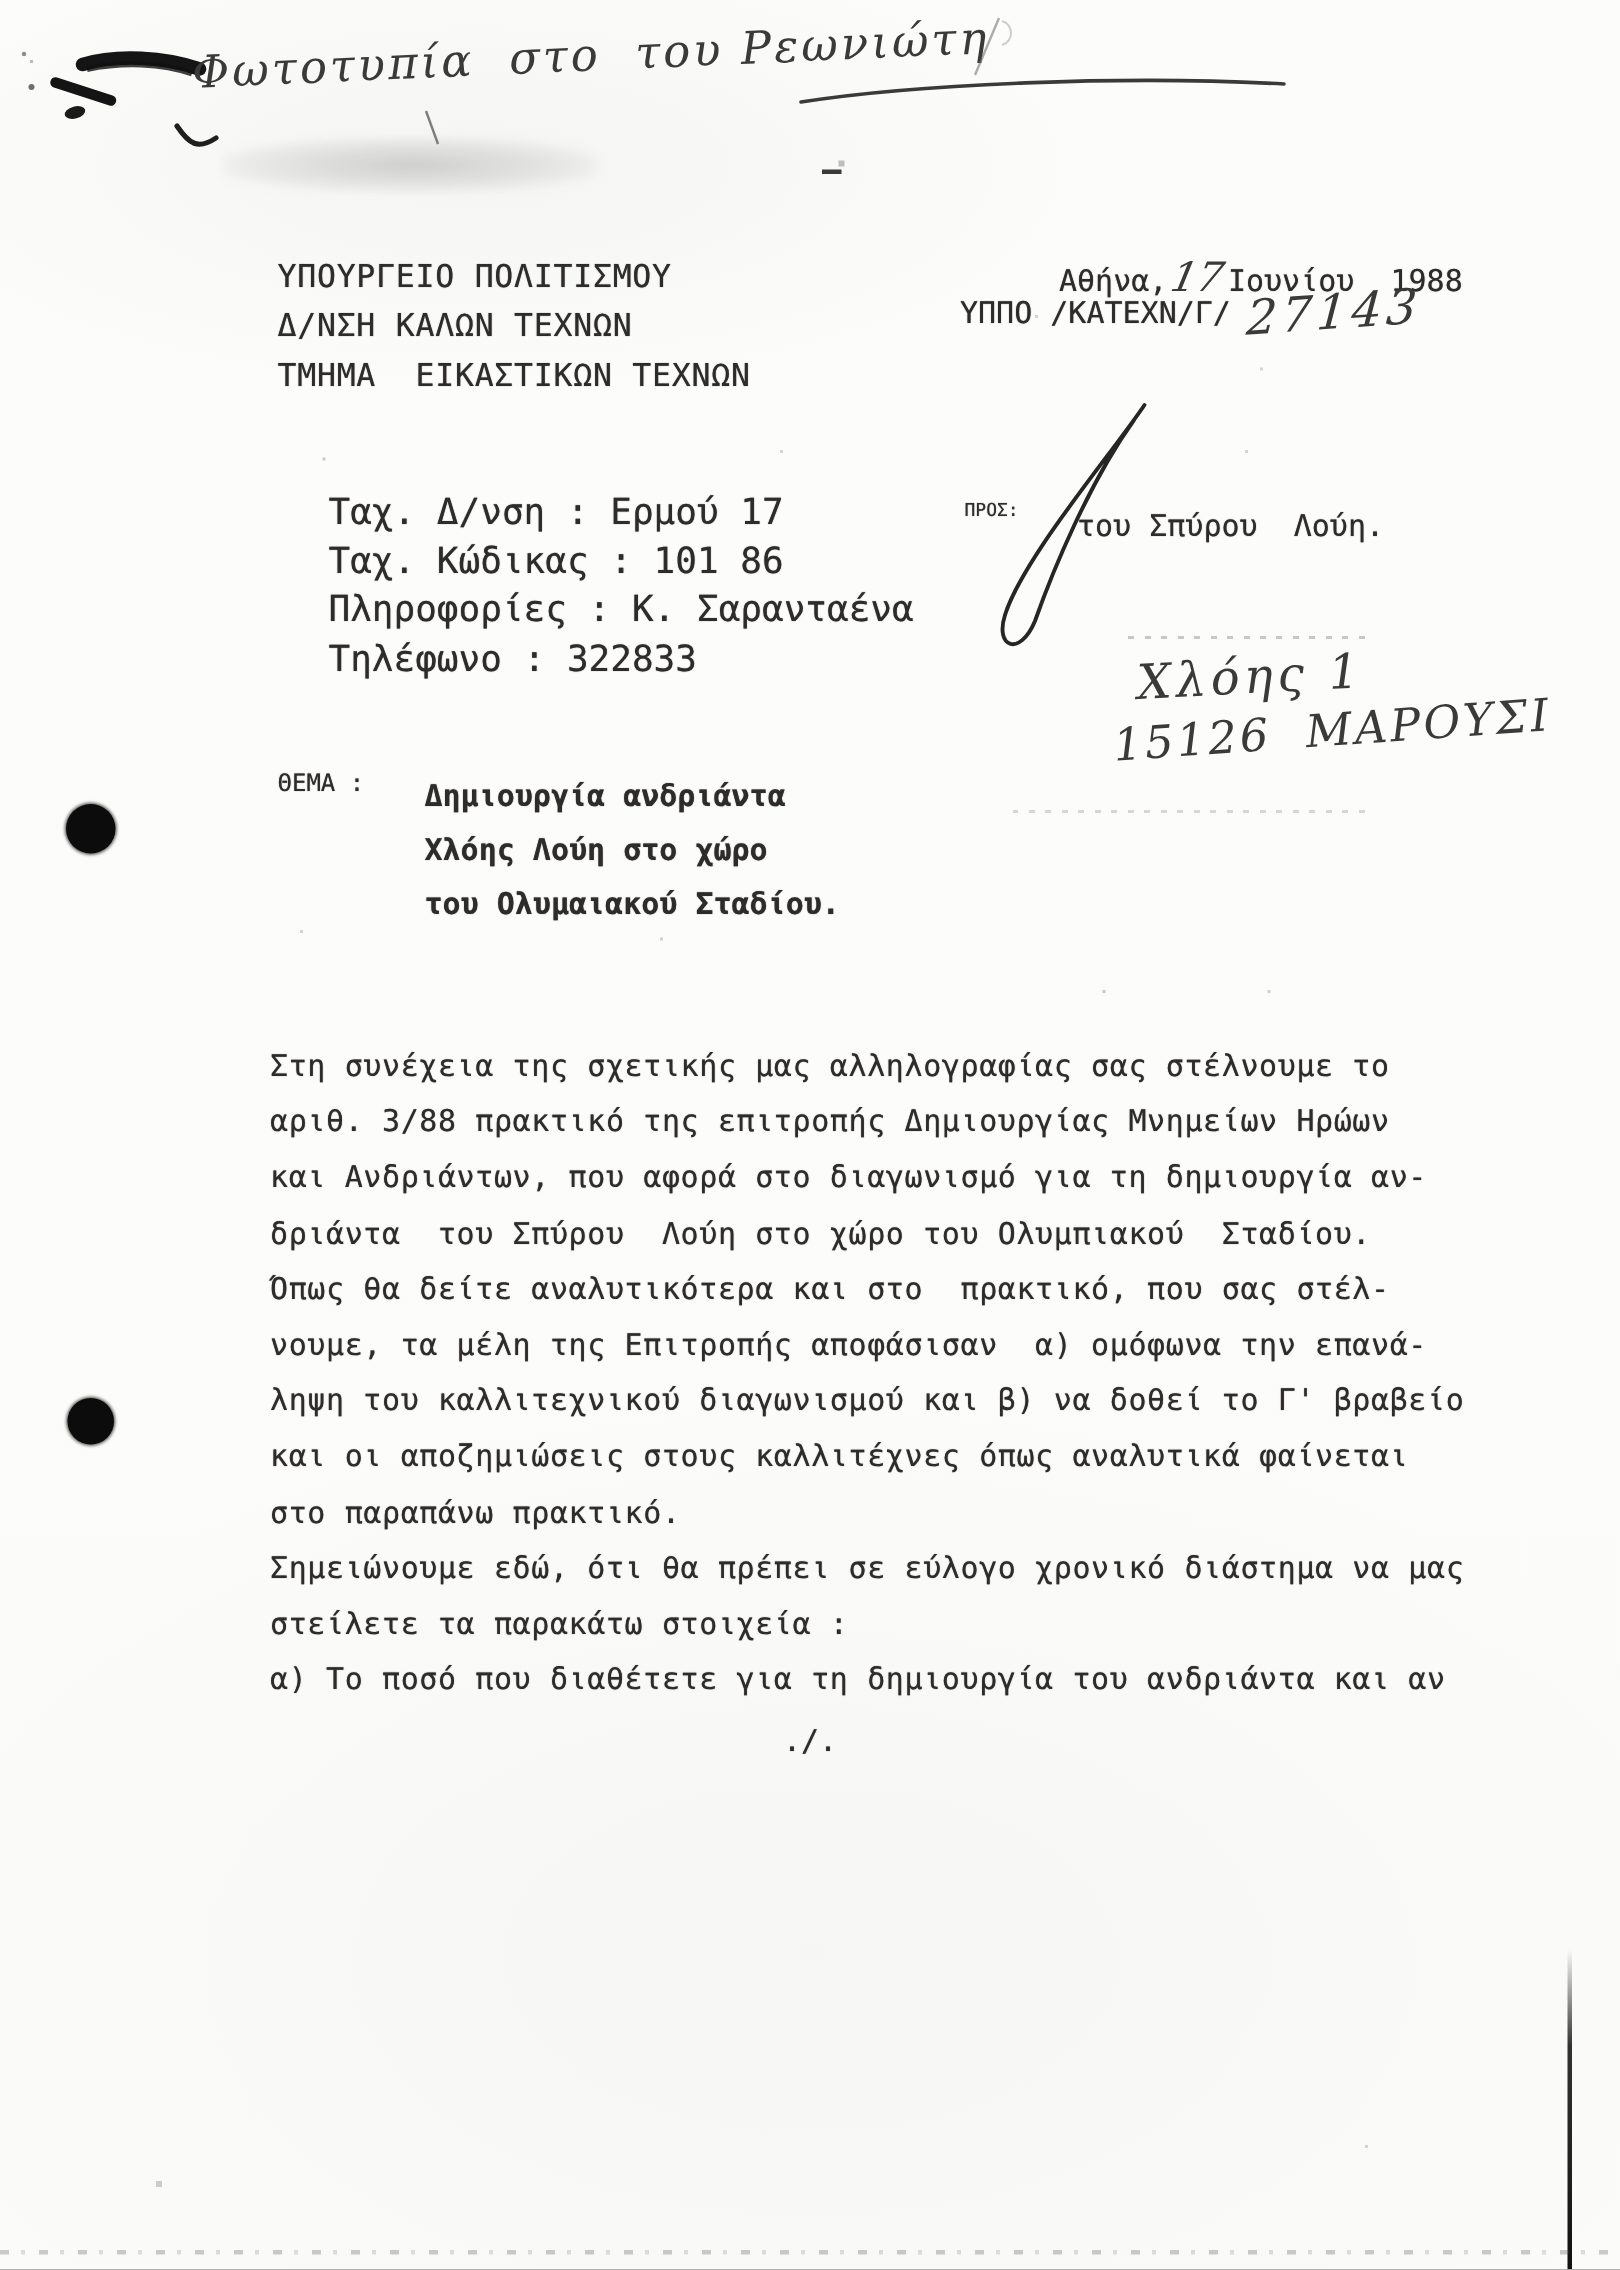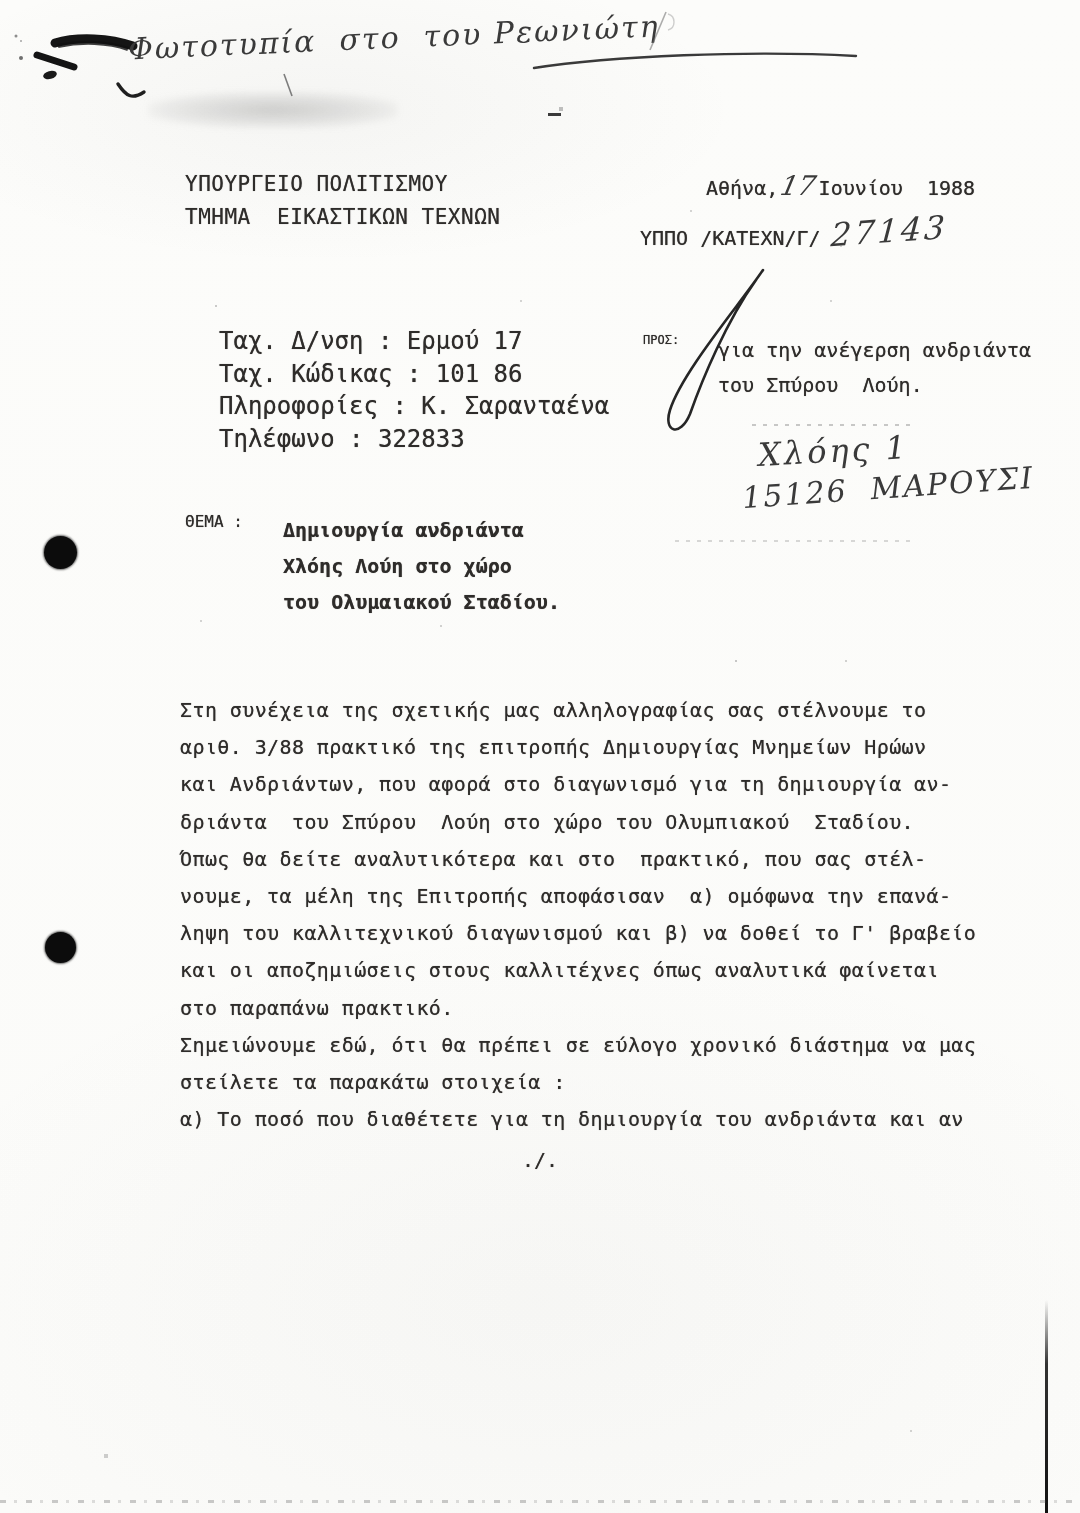--- a/index.html
+++ b/index.html
@@ -96,43 +96,43 @@
     <path d="M6 6 C 14 18, 20 22, 32 14" stroke="#1f1f1f" stroke-width="3.4" fill="none" stroke-linecap="round"></path>
   </svg>
   <svg class="abs" style="left:278px;top:70px;" width="20" height="30" viewBox="0 0 20 30">
     <path d="M6 4 L14 26" stroke="#4a4a4a" stroke-width="1.6" fill="none" opacity=".7"></path>
   </svg>
   <div class="smudge" style="left:148px;top:92px;width:250px;height:36px;"></div>
   <div class="abs" style="left:548px;top:113px;width:13px;height:3px;background:#3a3a3a;"></div>
 
   <div class="abs" style="left:185px;top:168px;font-size:21px;line-height:33px;letter-spacing:0.5px;">
     <span class="typed typed-line">ΥΠΟΥΡΓΕΙΟ ΠΟΛΙΤΙΣΜΟΥ</span>
+    <span class="typed typed-line">Δ/ΝΣΗ ΚΑΛΩΝ ΤΕΧΝΩΝ</span>
     <span class="typed typed-line">ΤΜΗΜΑ  ΕΙΚΑΣΤΙΚΩΝ ΤΕΧΝΩΝ</span>
   </div>
 
   <div class="abs" style="left:665px;top:170px;font-size:20px;display:flex;align-items:baseline;margin-left:41px;">
     <span class="typed">Αθήνα,</span>
     <span class="hand" style="font-size:27px;transform:skewX(-12deg);margin:0 3px;">17</span>
     <span class="typed">Ιουνίου  1988</span>
   </div>
-  <div class="abs" style="left:640px;top:212px;font-size:20px;display:flex;align-items:flex-end;">
+  <div class="abs" style="left:640px;top:189px;font-size:20px;display:flex;align-items:center;">
     <span class="typed">ΥΠΠΟ /ΚΑΤΕΧΝ/Γ/</span>
     <span class="hand" style="font-size:32px;margin-left:10px;transform:rotate(-4deg) skewX(-8deg);letter-spacing:3px;">27143</span>
   </div>
 
   <div class="abs" style="left:185px;top:325px;font-size:24px;line-height:32.5px;margin-left:34px;">
     <span class="typed typed-line">Ταχ. Δ/νση : Ερμού 17</span>
     <span class="typed typed-line">Ταχ. Κώδικας : 101 86</span>
     <span class="typed typed-line">Πληροφορίες : Κ. Σαρανταένα</span>
     <span class="typed typed-line">Τηλέφωνο : 322833</span>
   </div>
 
   <div class="abs typed" style="left:643px;top:333px;font-size:12px;text-align:center;">ΠΡΟΣ:</div>
   <div class="abs" style="left:718px;top:333px;font-size:20px;line-height:35px;">
-    <span class="typed typed-line">για την ανέγερση ανδριάντα</span>
     <span class="typed typed-line">του Σπύρου  Λούη.</span>
   </div>
 
   <svg class="abs" style="left:630px;top:262px;" width="170" height="190" viewBox="0 0 170 190">
     <path d="M133 8 C 110 42, 52 110, 40 148 C 33 170, 50 176, 60 152 C 72 118, 96 60, 126 18" stroke="#262626" stroke-width="2.6" fill="none" stroke-linecap="round"></path>
   </svg>
 
   <div class="dotted-faint" style="left:752px;top:424px;width:160px;"></div>
 
   <div class="hand abs" style="left:758px;top:432px;font-size:32px;transform:rotate(-3deg);letter-spacing:3px;">Χλόης 1</div>

